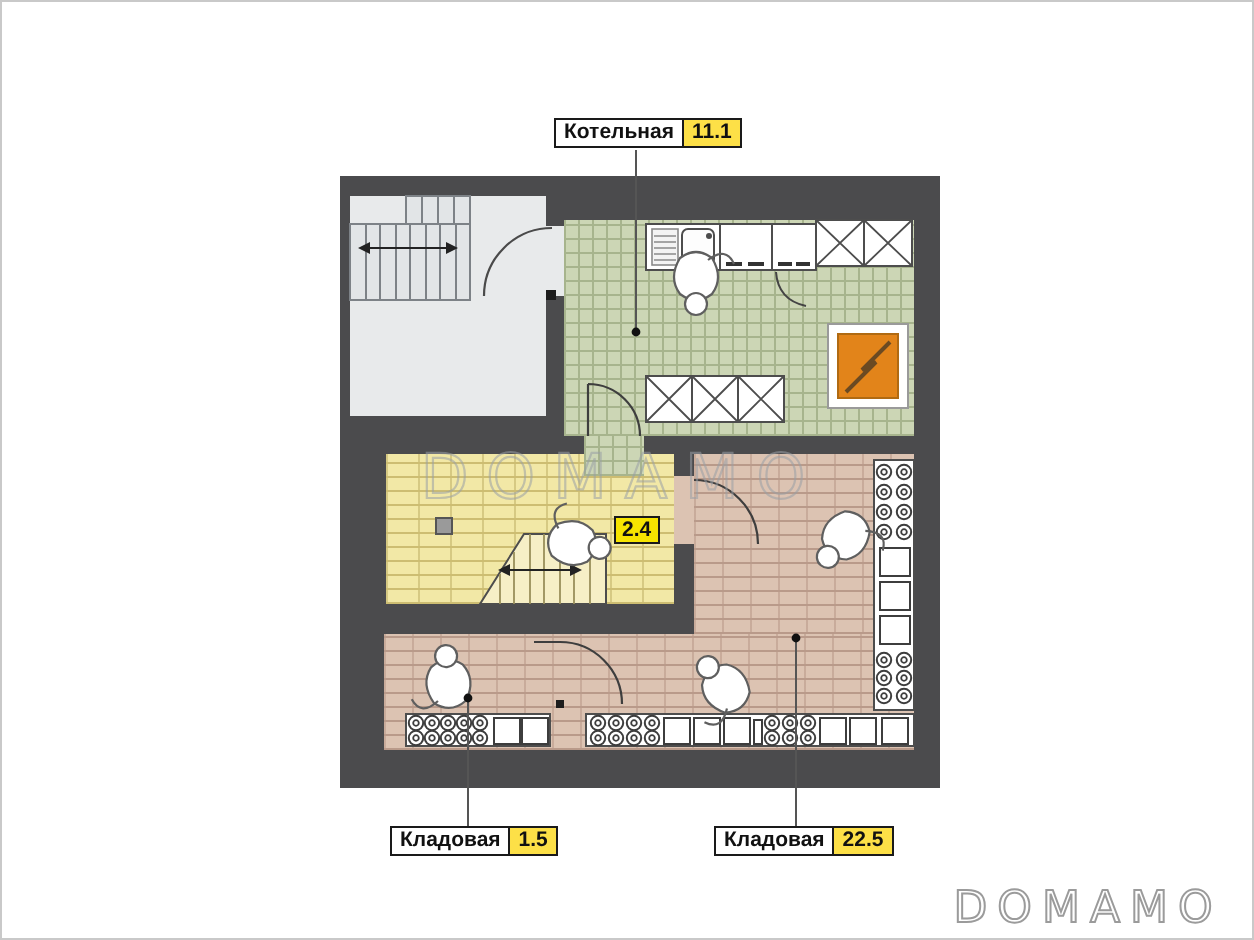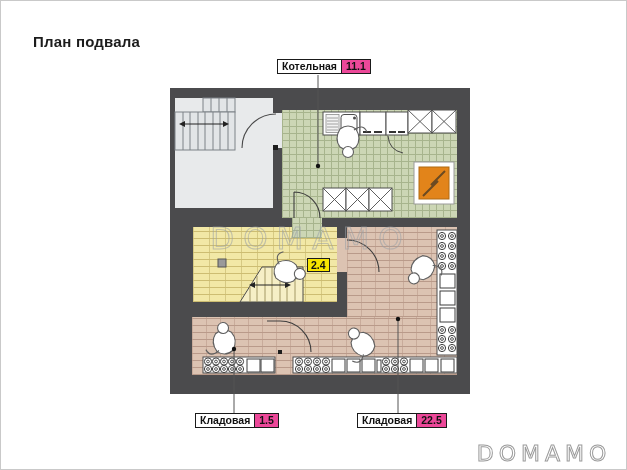--- a/index.html
+++ b/index.html
@@ -33,32 +33,31 @@
     background-image:
       repeating-linear-gradient(0deg,#b99a8a 0 1px,transparent 1px 7px),
       repeating-linear-gradient(90deg,rgba(150,110,95,.28) 0 1px,transparent 1px 14px);
   }
   .plain-p{background:#dcc3b2;}
   
   #overlay{position:absolute;left:0;top:0;width:627px;height:470px;pointer-events:none;}
   
   .tag{position:absolute;display:inline-flex;font-weight:bold;font-size:10.5px;line-height:13px;color:#111;}
   .tag .name{background:#fff;border:1px solid #1a1a1a;padding:0 4px;}
-  .tag .val{background:#ec4899;border:1px solid #1a1a1a;border-left:none;padding:0 4px;}
+  .tag .val{background:#fde047;border:1px solid #1a1a1a;border-left:none;padding:0 4px;}
   .badge{
     position:absolute;background:#f6e400;border:1px solid #1a1a1a;font-weight:bold;
     font-size:10.5px;line-height:12px;padding:0 3px;color:#111;
   }
 </style>
 </head>
 <body>
 
 <div class="page">
 
-  <div class="title">План подвала</div>
 
   <div id="plan">
 
     <div class="floor hall" style="left:5px;top:10px;width:98px;height:110px;"></div>
     <div class="floor hall" style="left:103px;top:25px;width:9px;height:35px;"></div>
     <div class="floor tiles" style="left:112px;top:22px;width:175px;height:108px;"></div>
     <div class="floor wood-y" style="left:23px;top:139px;width:144px;height:75px;"></div>
     <div class="floor wood-p" style="left:177px;top:139px;width:110px;height:90px;"></div>
     <div class="floor wood-p" style="left:22px;top:229px;width:265px;height:58px;"></div>
     <div class="floor plain-p" style="left:167px;top:150px;width:10px;height:34px;"></div>

